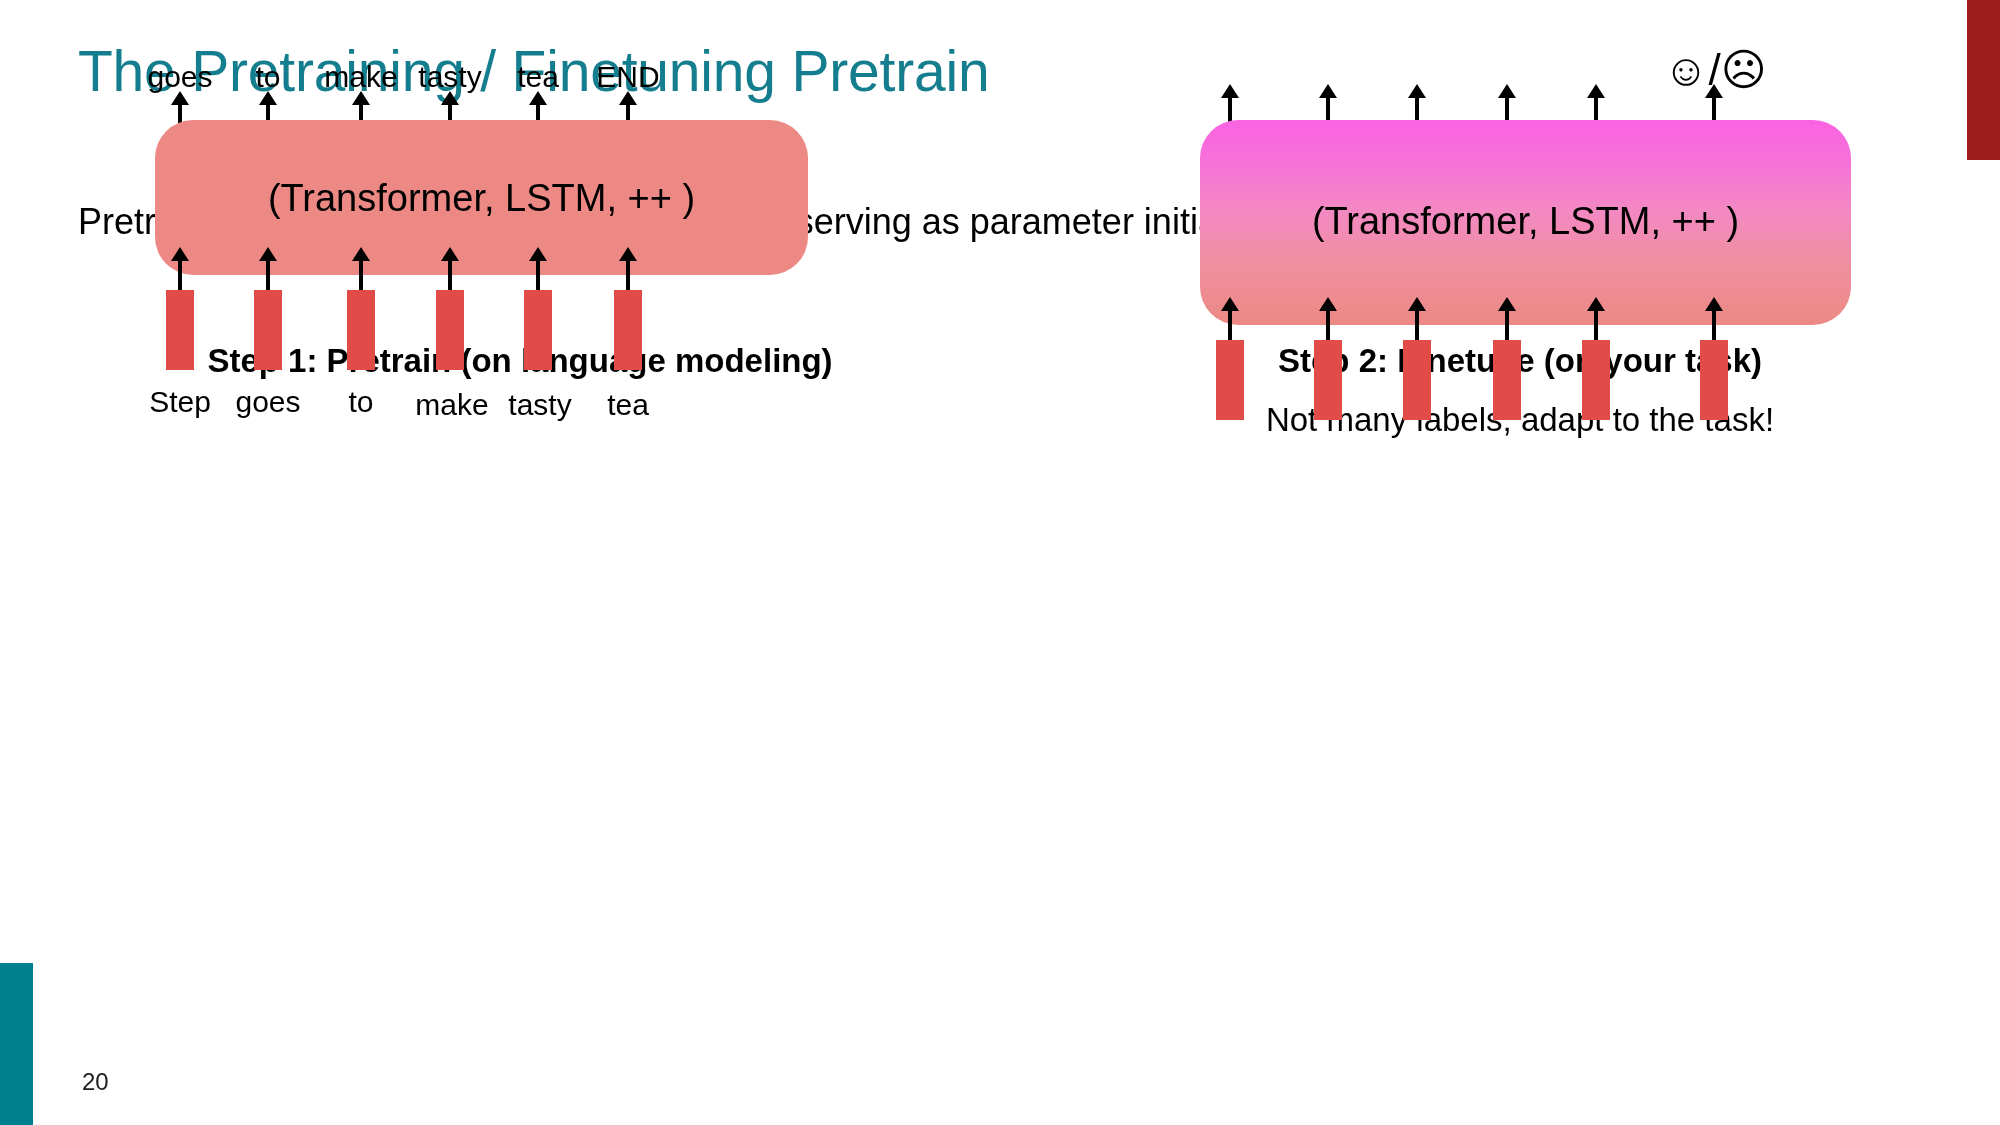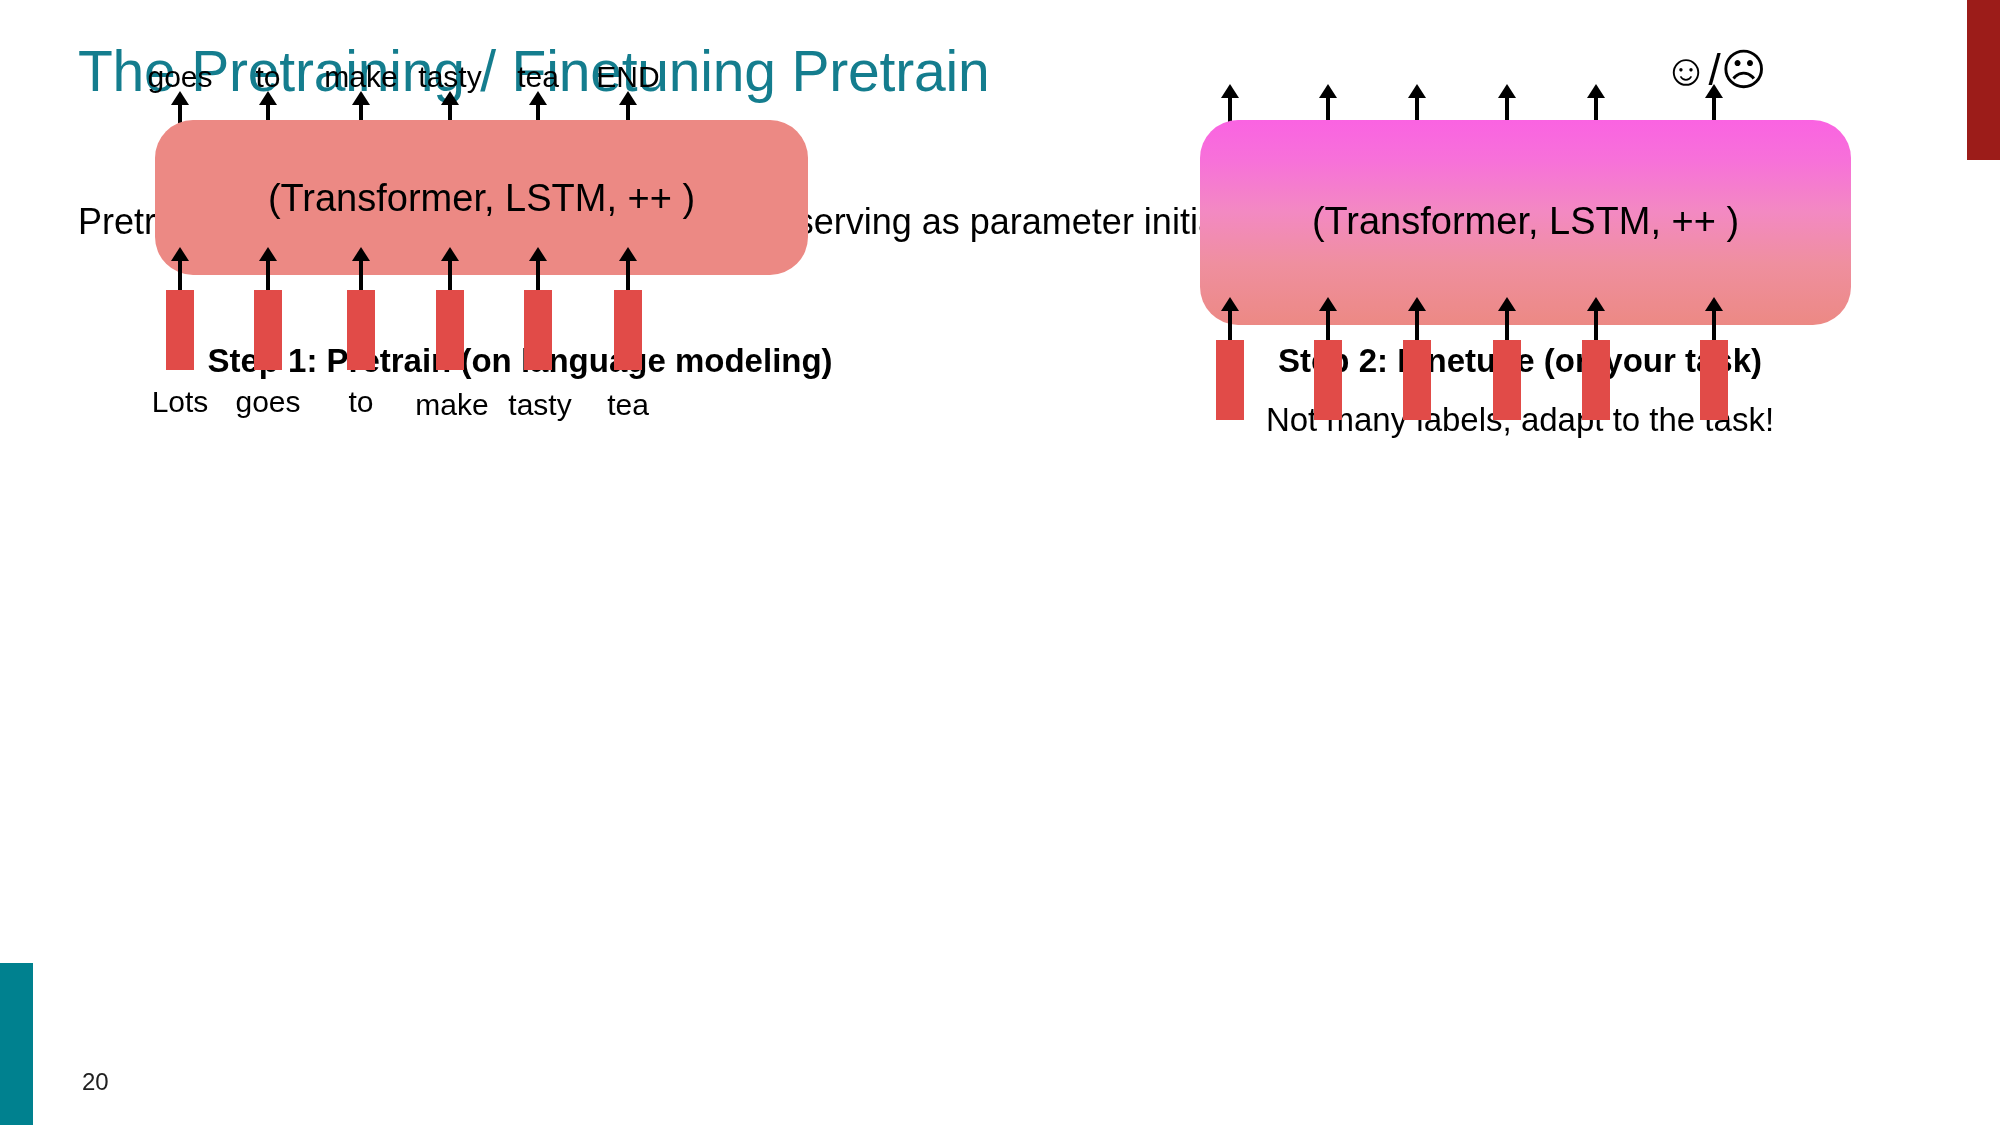--- a/index.html
+++ b/index.html
@@ -225,21 +225,21 @@
     <div class="arrow" style="left:416px; top:258px; height:34px;"></div>
     <div class="arrow" style="left:506px; top:258px; height:34px;"></div>
 
     <div class="token-block" style="left:46px;  top:290px; height:80px;"></div>
     <div class="token-block" style="left:134px; top:290px; height:80px;"></div>
     <div class="token-block" style="left:227px; top:290px; height:80px;"></div>
     <div class="token-block" style="left:316px; top:290px; height:80px;"></div>
     <div class="token-block" style="left:404px; top:290px; height:80px;"></div>
     <div class="token-block" style="left:494px; top:290px; height:80px;"></div>
 
-    <div class="token-label" style="left:60px;  top:385px;">Lots</div>
+    <div class="token-label" style="left:60px;  top:385px;">Step</div>
     <div class="token-label" style="left:148px; top:385px;">goes</div>
     <div class="token-label" style="left:241px; top:385px;">to</div>
     <div class="token-label" style="left:332px; top:388px;">make</div>
     <div class="token-label" style="left:420px; top:388px;">tasty</div>
     <div class="token-label" style="left:508px; top:388px;">tea</div>
   </div>
 
   <div class="panel panel-right">
     <div class="panel-heading">Step 2: Finetune (on your task)</div>
     <div class="panel-sub">Not many labels; adapt to the task!</div>

